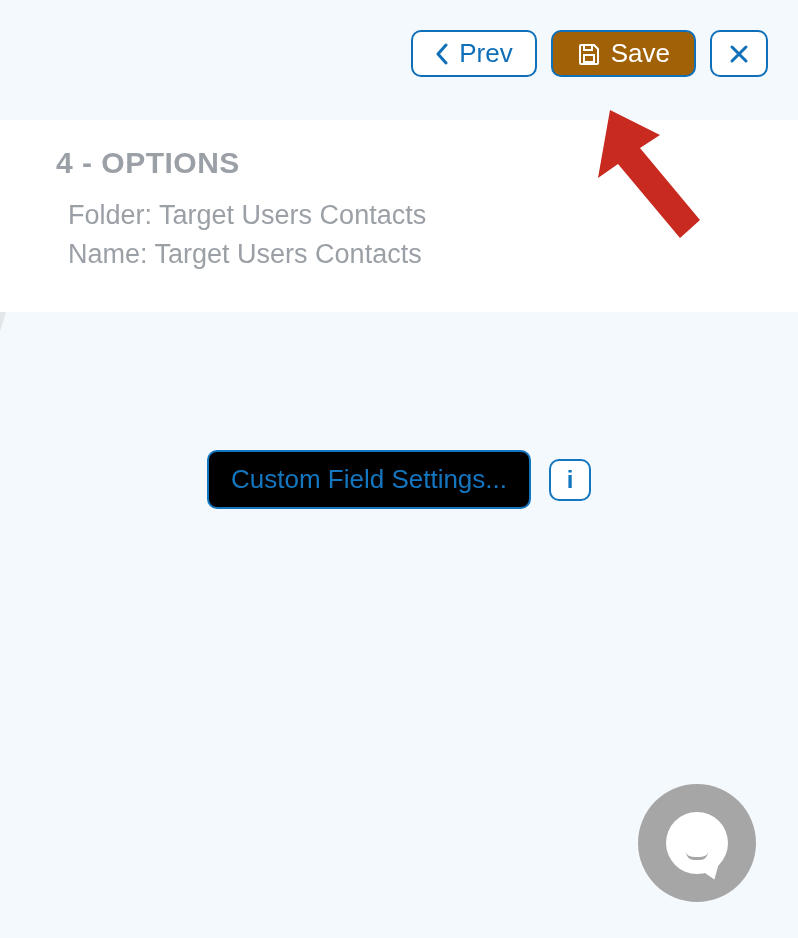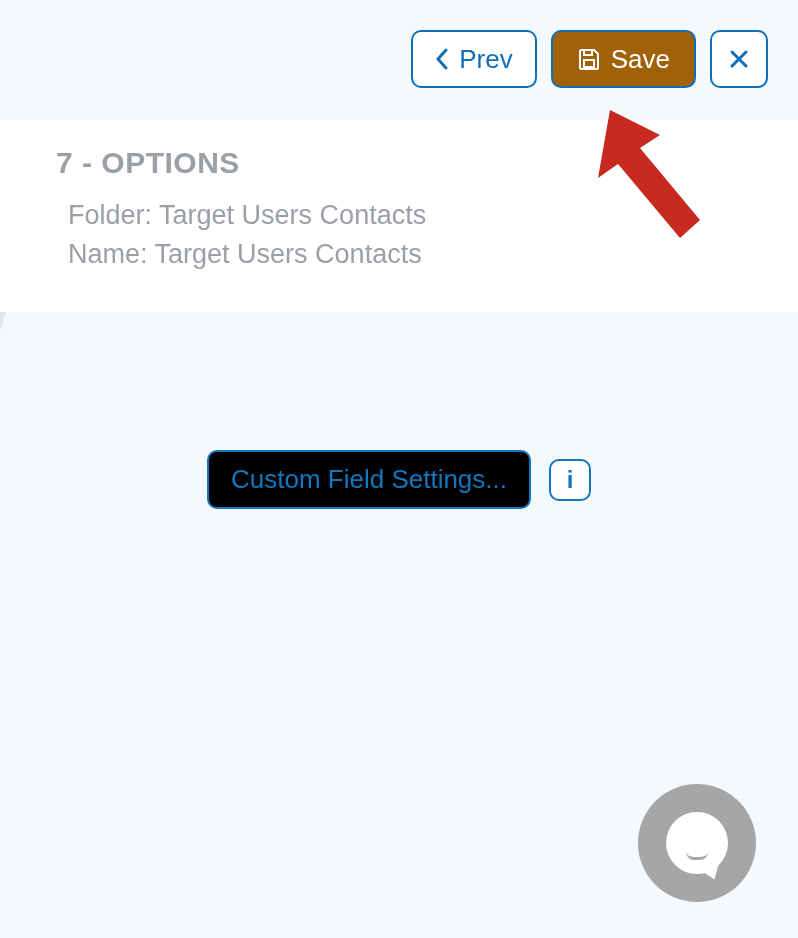--- a/index.html
+++ b/index.html
@@ -22,21 +22,21 @@
     position: absolute;
     top: 30px;
     right: 30px;
     display: flex;
     gap: 14px;
   }
   .btn {
     display: inline-flex;
     align-items: center;
     justify-content: center;
-    height: 58px;
+    height: 47px;
     border-radius: 10px;
     font-size: 26px;
     font-weight: 400;
     cursor: pointer;
     user-select: none;
   }
   .btn-outline {
     border: 2px solid #0f6fb9;
     background: #fff;
     color: #0f6fb9;
@@ -202,21 +202,21 @@
     </div>
   </div>
 
   <div class="chevron-shape">
     <svg width="70" height="220" viewBox="0 0 70 220">
       <polygon points="0,0 28,0 62,110 28,220 0,220 34,110" fill="#e3e6e8"></polygon>
     </svg>
   </div>
 
   <div class="panel">
-    <div class="heading">7 - OPTIONS</div>
+    <div class="heading">4 - OPTIONS</div>
     <div class="row">
       <span>Folder:</span>
       <span> </span>
       <span>Target Users Contacts</span>
     </div>
     <div class="row">
       <span>Name:</span>
       <span> </span>
       <span>Target Users Contacts</span>
     </div>

